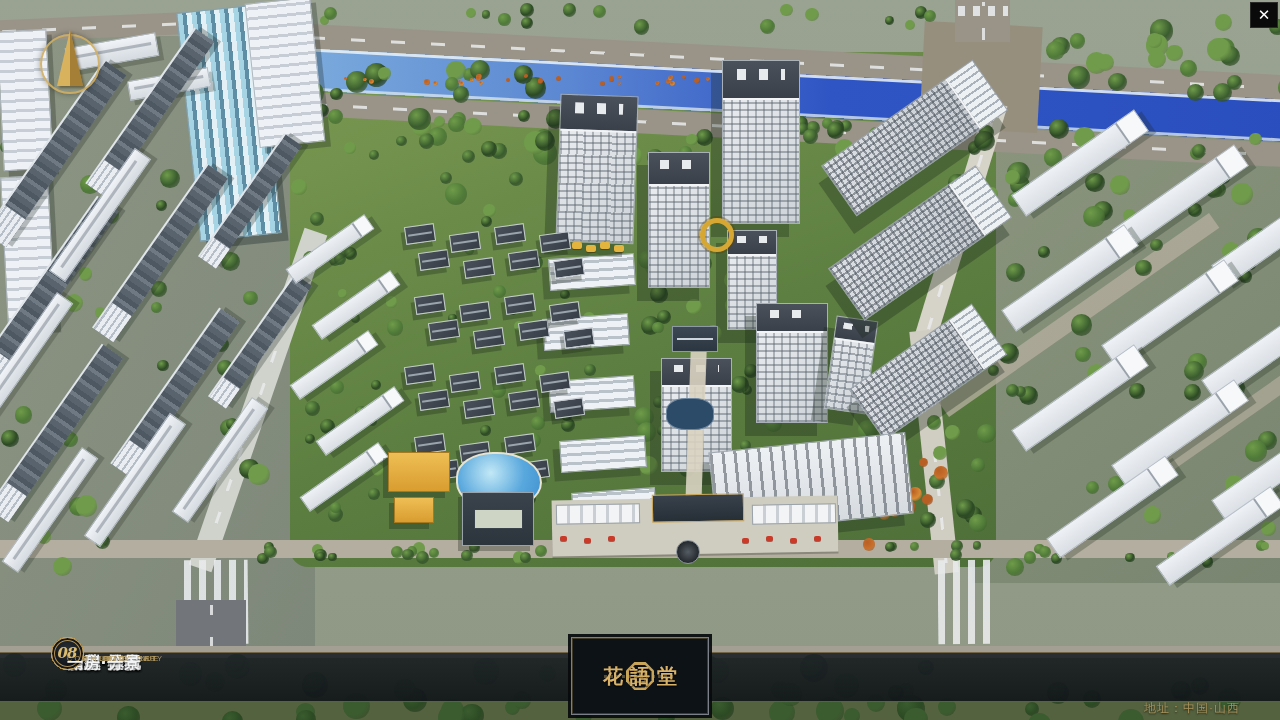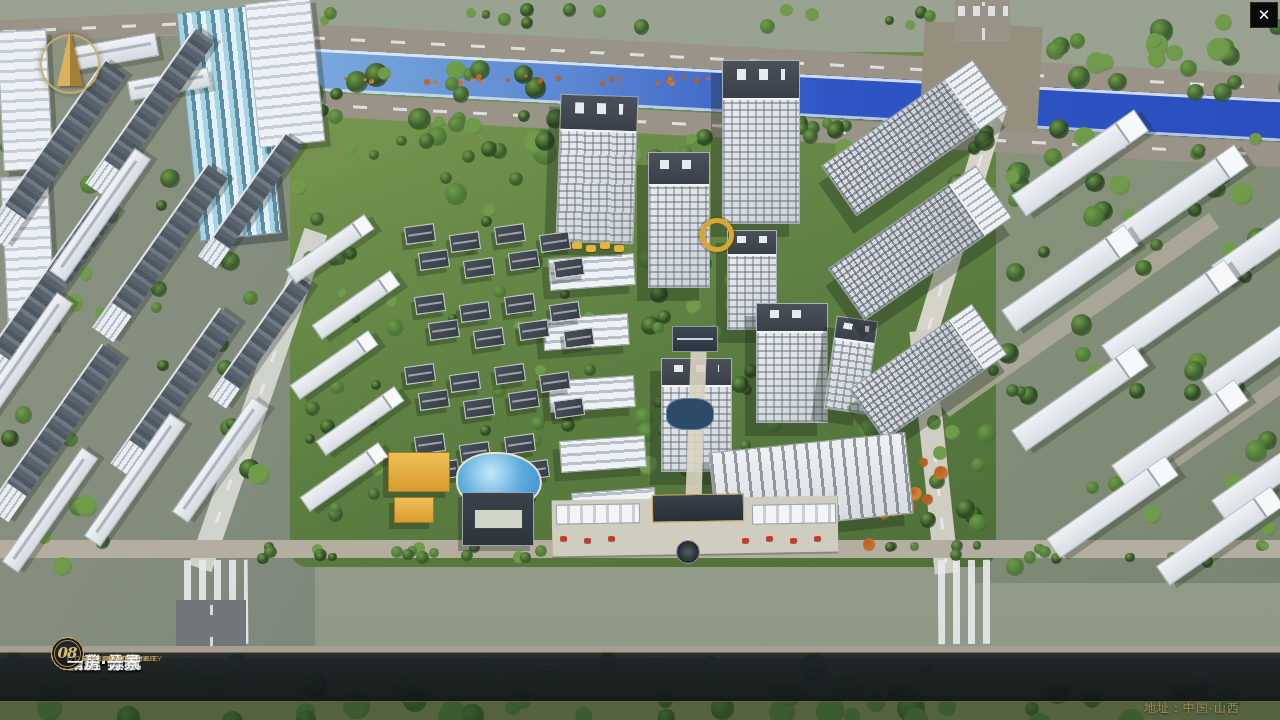--- a/index.html
+++ b/index.html
@@ -810,15 +810,22 @@
             <i>08</i>
           </span>
         <span class="mtxt">
           <span class="mzh">一房·一景</span>
           <span class="men">COMMUNITY</span>
         </span>
       </div>
     </div>
   </div>
 
+  <div class="logobox">
+    <span class="seal">
+        <span class="inner"></span>
+      </span>
+    <span class="logoname">花語堂</span>
+    <span class="logocap"></span>
+  </div>
 
   <div class="address">地址：中国·山西</div>
 </div>
 
 </body></html>

